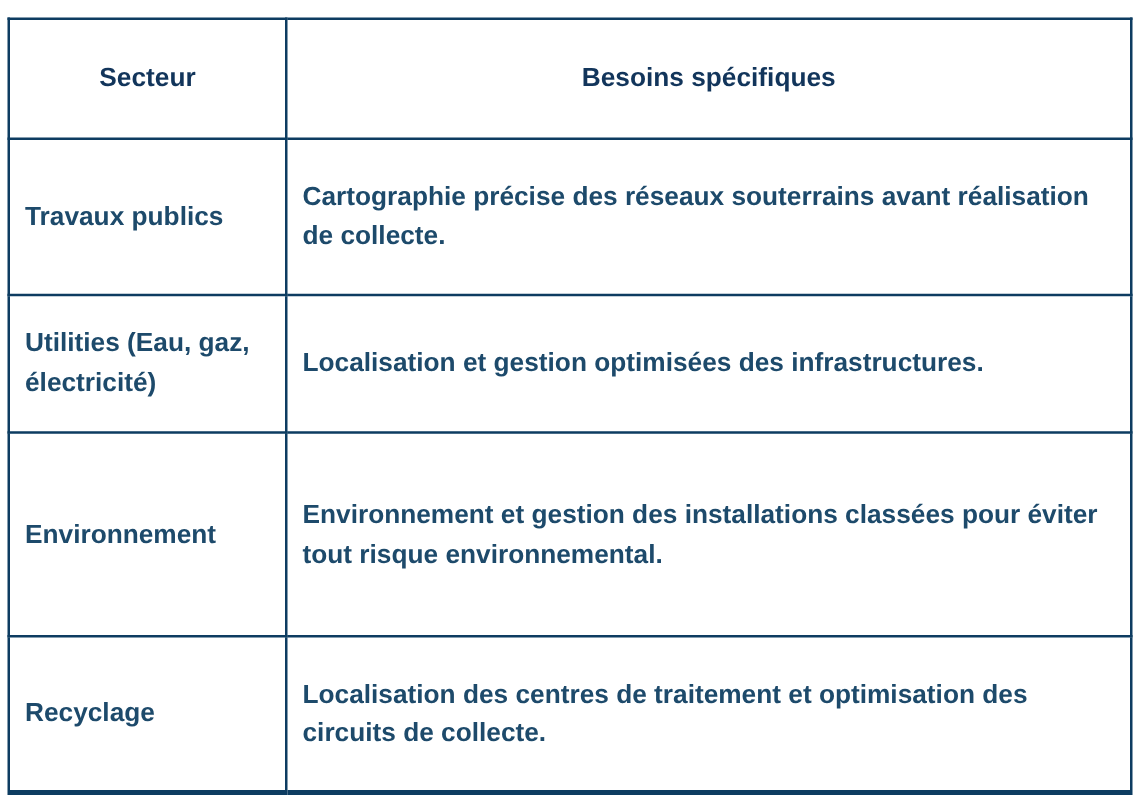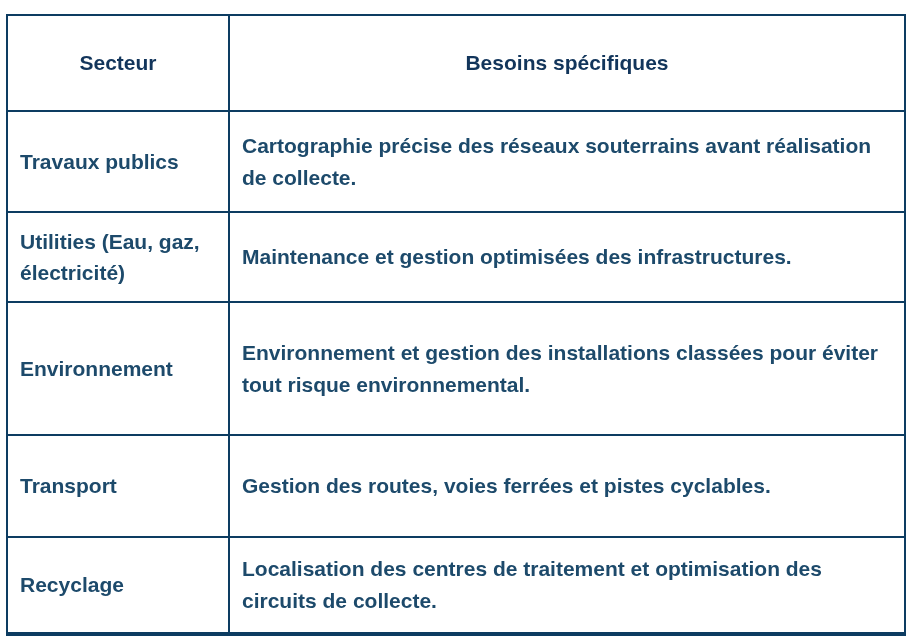--- a/index.html
+++ b/index.html
@@ -72,29 +72,25 @@
         <th>Besoins spécifiques</th>
       </tr>
     </thead>
     <tbody>
         <tr>
           <td>Travaux publics</td>
           <td>Cartographie précise des réseaux souterrains avant réalisation de collecte.</td>
         </tr>
         <tr>
           <td>Utilities (Eau, gaz, électricité)</td>
-          <td>Maintenance et gestion optimisées des infrastructures.</td>
+          <td>Localisation et gestion optimisées des infrastructures.</td>
         </tr>
         <tr>
           <td>Environnement</td>
           <td>Environnement et gestion des installations classées pour éviter tout risque environnemental.</td>
-        </tr>
-        <tr>
-          <td>Transport</td>
-          <td>Gestion des routes, voies ferrées et pistes cyclables.</td>
         </tr>
         <tr>
           <td>Recyclage</td>
           <td>Localisation des centres de traitement et optimisation des circuits de collecte.</td>
         </tr>
       </tbody>
   </table>
 </div>
 
 </body></html>

